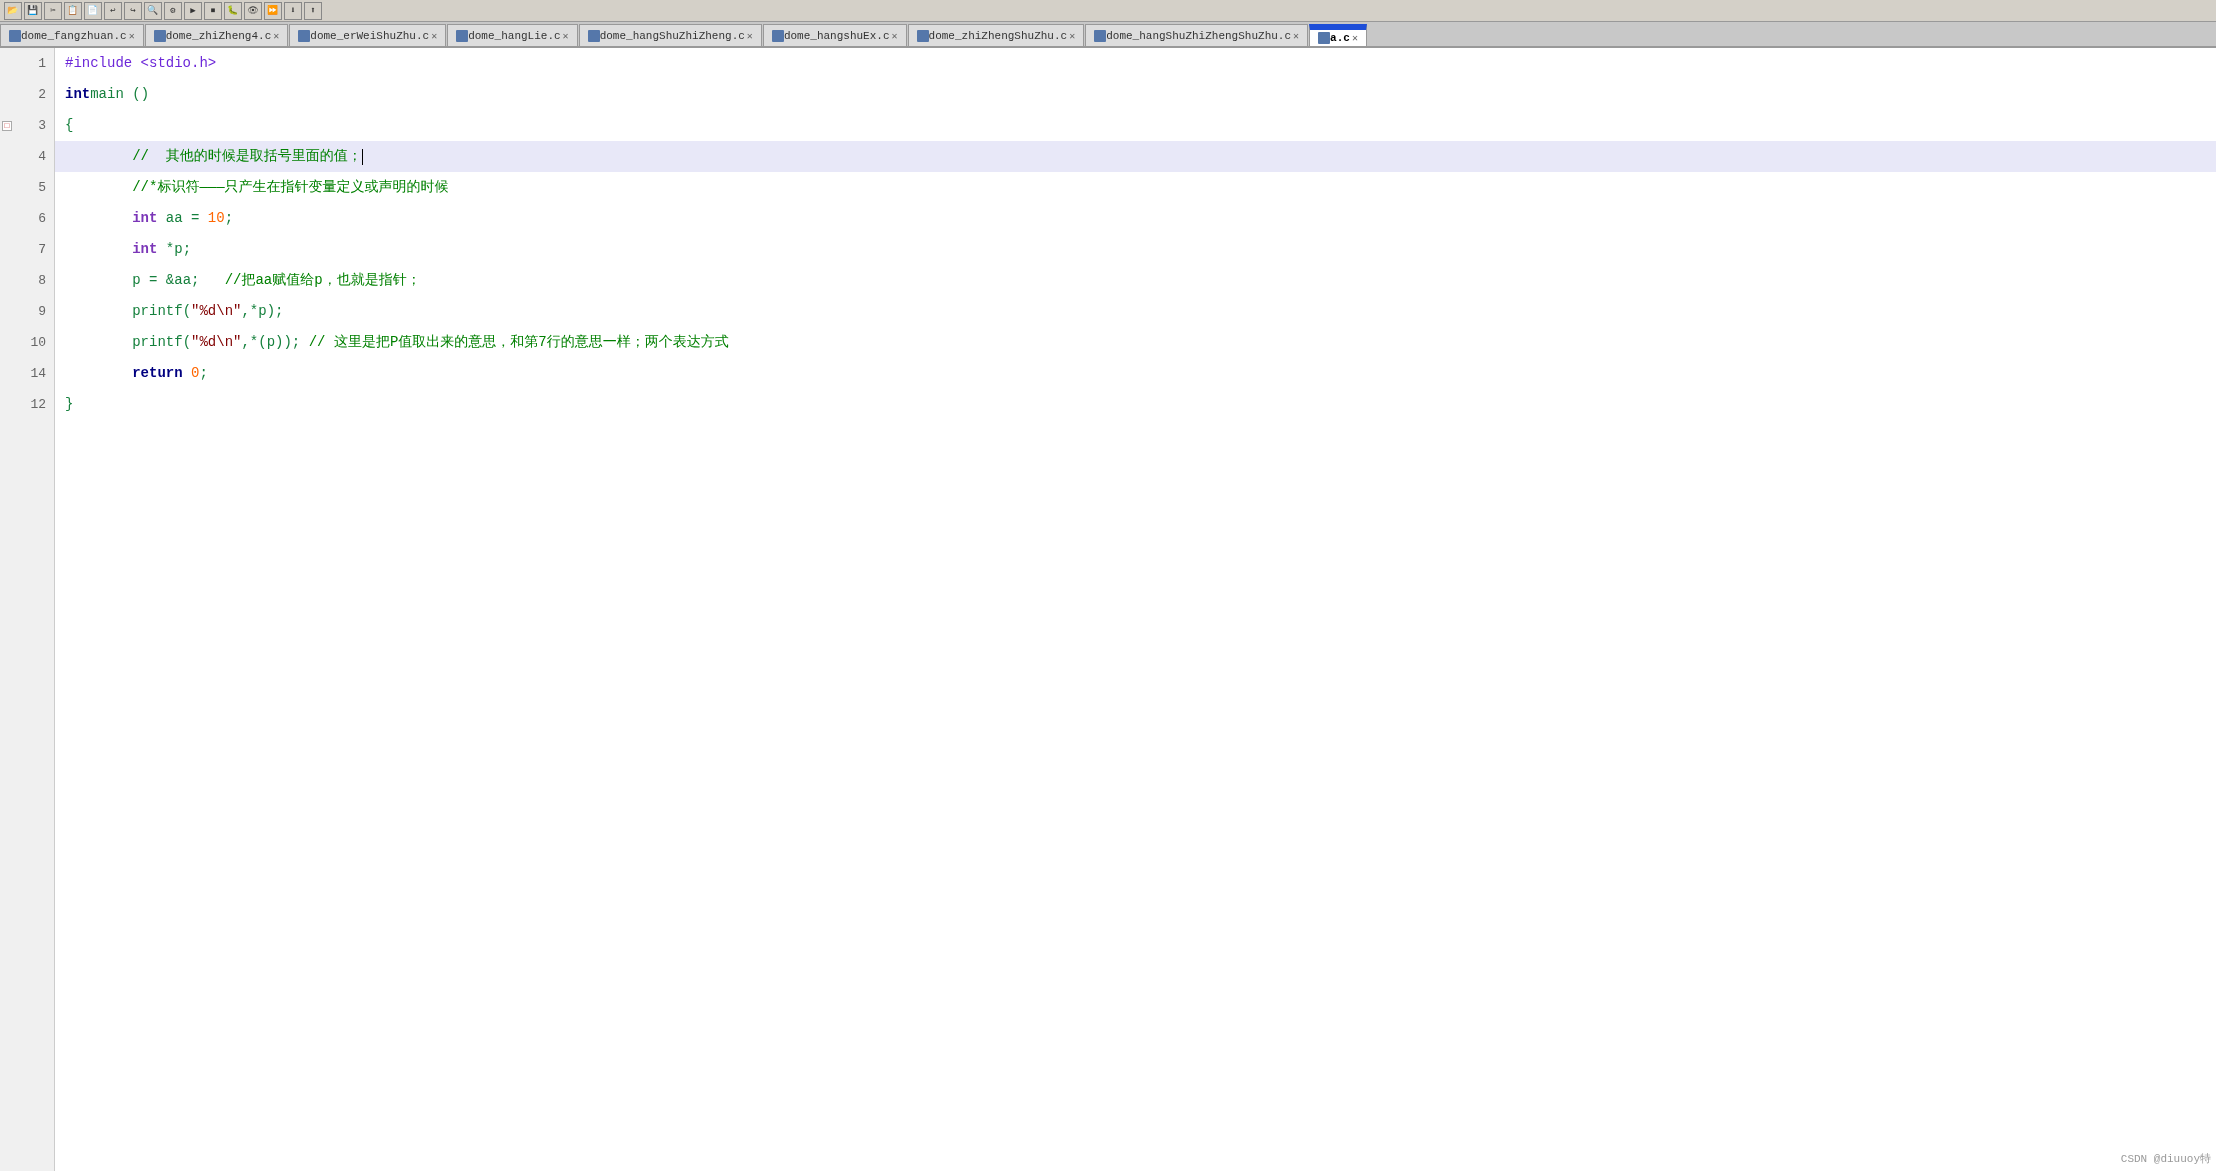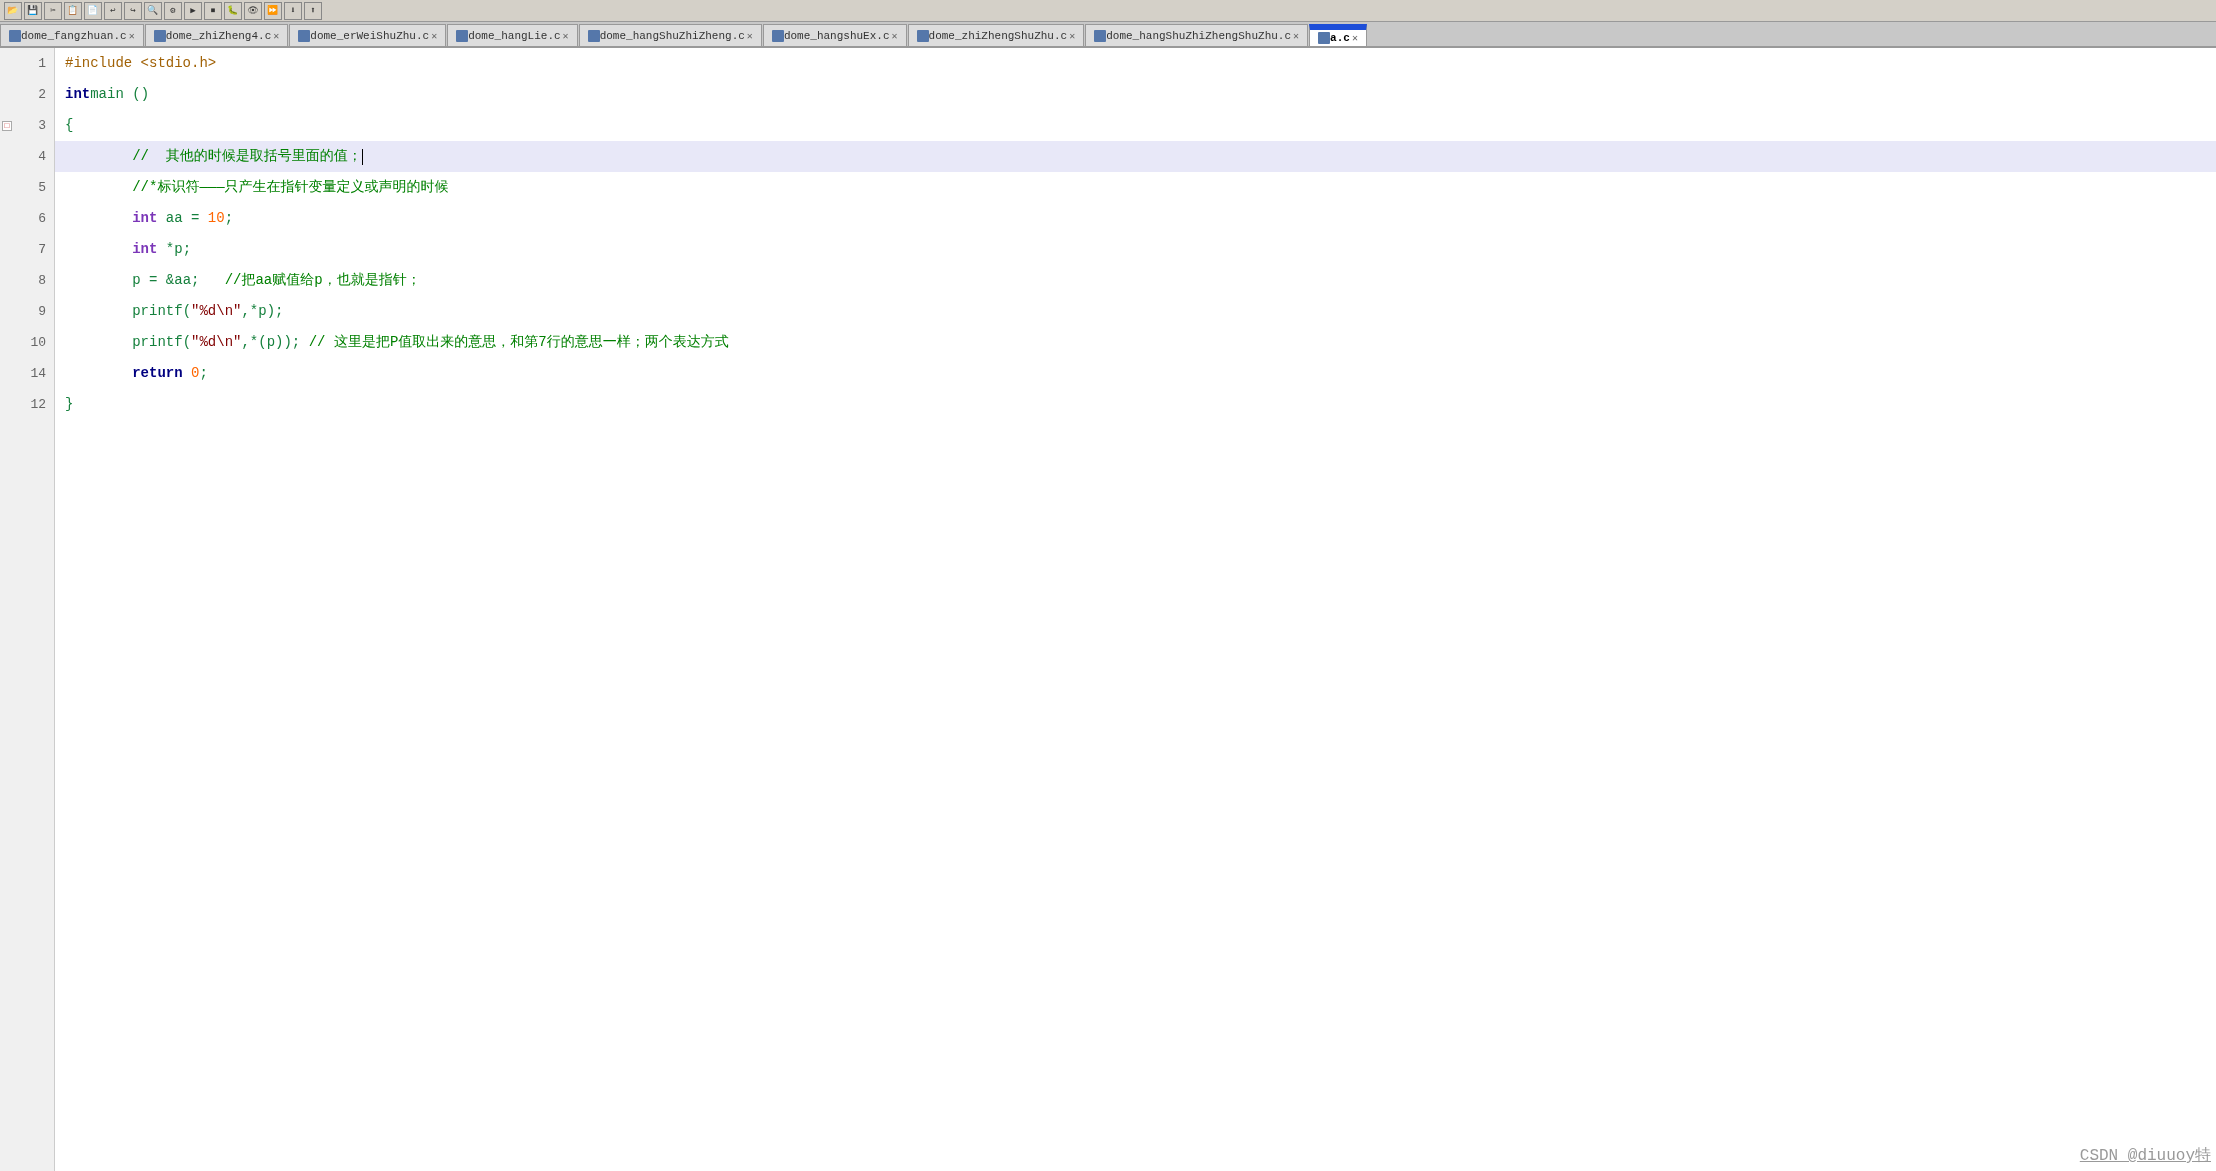--- a/index.html
+++ b/index.html
@@ -163,44 +163,43 @@
       background: #e8e8f8;
     }
 
     
     .kw-blue { color: #000080; font-weight: bold; } 
     .kw-purple { color: #7b36b8; font-weight: bold; }
     .comment { color: #008000; }
     .string-lit { color: #800000; }
     .number { color: #ff6600; }
     .normal { color: #15803d; }
-    .preprocessor { color: #a16207; }
+    .preprocessor { color: #6d28d9; }
 
     
     .cursor {
       display: inline-block;
       width: 1px;
       height: 16px;
       background: #000;
       vertical-align: middle;
       animation: blink 1s step-end infinite;
     }
 
     @keyframes blink {
       50% { opacity: 0; }
     }
 
     
     #watermark {
       position: fixed;
       bottom: 5px;
       right: 5px;
-      font-size: 16px;
+      font-size: 11px;
       color: #999;
-      text-decoration: underline;
     }
   </style>
 </head>
 <body>
 
 <div id="toolbar">
 
   <span class="toolbar-icon">📂</span>
   <span class="toolbar-icon">💾</span>
   <span class="toolbar-icon">✂</span>

